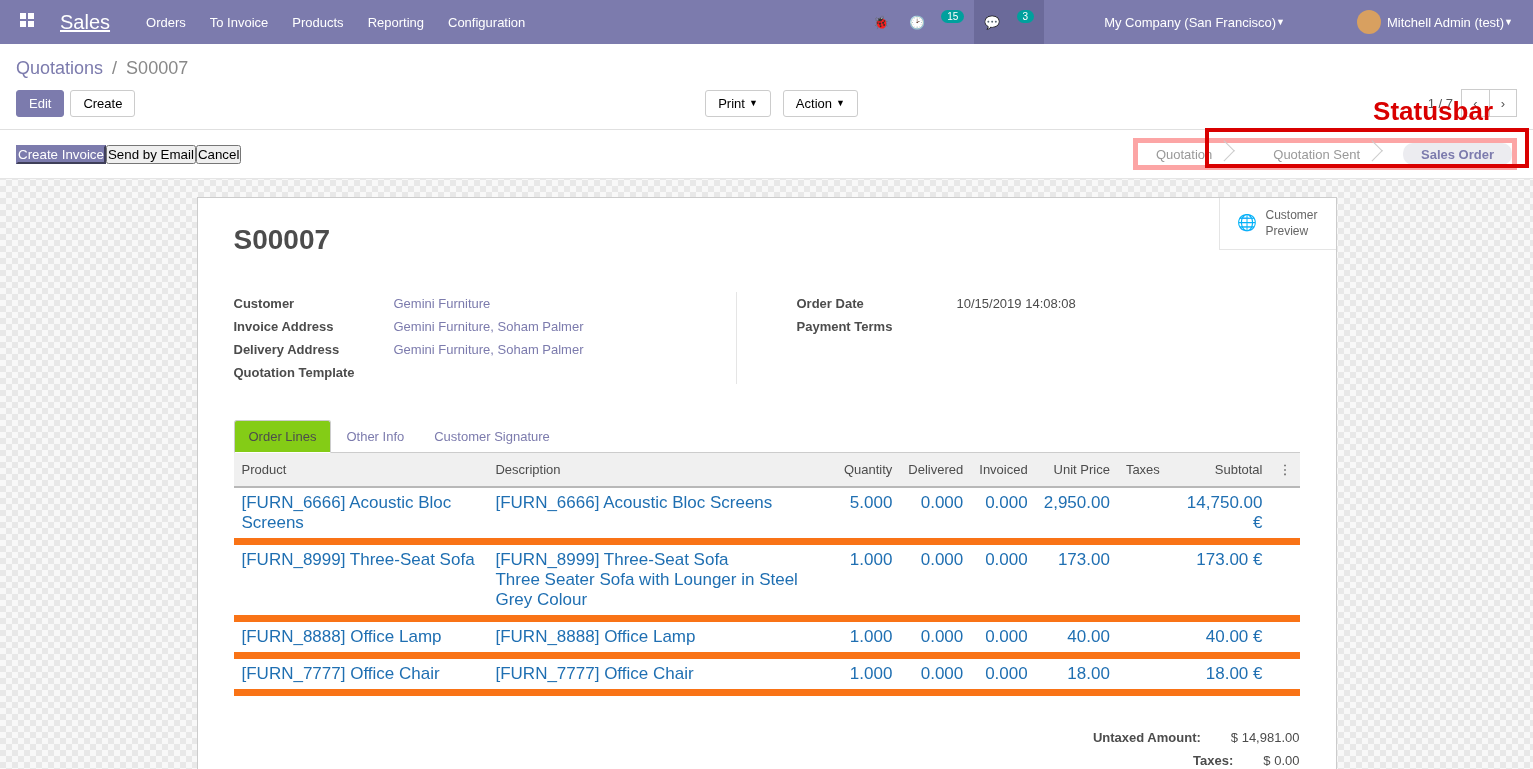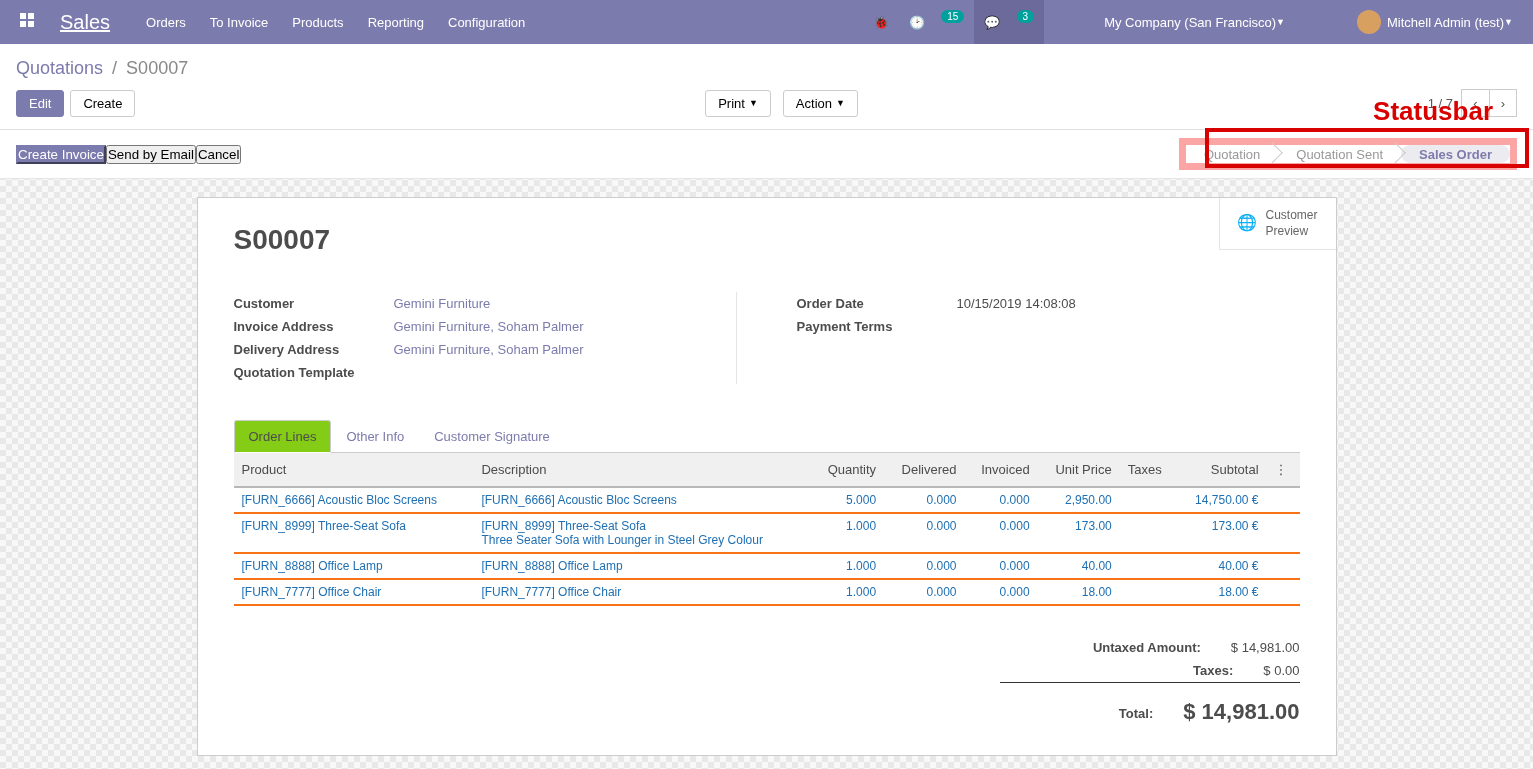--- a/index.html
+++ b/index.html
@@ -32,21 +32,21 @@
 .pager{display:flex;align-items:center;gap:8px;font-size:13px;color:#555;}
 .pager .pg-btn{border:1px solid #ccc;width:28px;height:28px;display:flex;align-items:center;justify-content:center;cursor:pointer;background:#fff;}
 .pager .pg-btn:first-of-type{border-right:none;}
 .caret{font-size:9px;}
 
 .annot{position:absolute;right:40px;top:52px;color:#d90000;font-weight:700;font-size:26px;pointer-events:none;}
 .annot-box{position:absolute;border:4px solid #d90000;pointer-events:none;}
 
 .statusrow{background:#fff;border-bottom:1px solid #e5e5e5;padding:8px 16px;display:flex;align-items:center;position:relative;}
 .statusrow .spacer{flex:1;}
-.statusbar{display:flex;border:7px solid #fca5a5;height:32px;}
+.statusbar{display:flex;border:5px solid #fca5a5;height:32px;gap:25px;}
 .stat{display:flex;align-items:center;padding:0 18px;font-size:13px;color:#999;position:relative;cursor:pointer;}
 .stat:not(:last-child)::after{content:"";position:absolute;right:-7px;top:3px;bottom:3px;width:14px;height:14px;border-top:1px solid #ccc;border-right:1px solid #ccc;transform:rotate(45deg) translateY(50%);background:transparent;z-index:1;margin-top:-8px;}
 .stat.active{background:#ececf0;color:#7c7bad;font-weight:700;border-radius:10px;}
 
 .sheet{width:1140px;margin:18px auto 40px;background:#fff;border:1px solid #ccc;padding:0;position:relative;}
 .preview-btn{position:absolute;right:0;top:0;border-left:1px solid #e5e5e5;border-bottom:1px solid #e5e5e5;padding:10px 18px;display:flex;align-items:center;gap:8px;color:#666;font-size:12px;cursor:pointer;line-height:1.3;}
 .globe{font-size:16px;color:#888;}
 .sheet-inner{padding:26px 36px;}
 .rec-title{font-size:28px;color:#4c4c4c;margin-bottom:36px;}
 .fields{display:flex;gap:60px;margin-bottom:36px;}
@@ -57,21 +57,21 @@
 .fval.link{color:#7c7bad;cursor:pointer;}
 .fcol:first-child .frow{border-right:1px solid #e5e5e5;}
 
 .tabs{border-bottom:1px solid #ccc;display:flex;}
 .tab{padding:8px 14px;border:1px solid transparent;border-bottom:none;cursor:pointer;font-size:13px;color:#7c7bad;}
 .tab.active{border-color:#ccc;border-bottom:1px solid #fff;margin-bottom:-1px;background:#84cc16;color:#4c4c4c;border-radius:3px 3px 0 0;}
 
 table.lines{width:100%;border-collapse:collapse;margin-top:0;}
 .lines th{text-align:left;font-weight:400;padding:9px 8px;border-bottom:2px solid #b8b8b8;background:#f0f0f0;font-size:13px;}
 .lines th.num,.lines td.num{text-align:right;}
-.lines td{padding:5px 8px;border-bottom:2px solid #f97316;vertical-align:top;font-size:12px;margin-left:20px;}
+.lines td{padding:5px 8px;border-bottom:7px solid #f97316;vertical-align:top;font-size:17px;margin-left:20px;}
 .lines td.link{color:#1f6fb2;cursor:pointer;}
 .lines td.link-prod{color:#1f6fb2;cursor:pointer;}
 
 .totals{margin-left:auto;width:300px;margin-top:30px;}
 .totrow{display:flex;justify-content:flex-end;gap:30px;padding:4px 0;font-size:13px;}
 .totrow .lbl{font-weight:700;}
 .totrow.total{border-top:1px solid #333;padding-top:16px;}
 .totrow.total .val{font-size:22px;font-weight:700;}
 .totrow.total .lbl{font-size:13px;align-self:flex-end;padding-bottom:4px;}
 .kebab{font-weight:700;}

